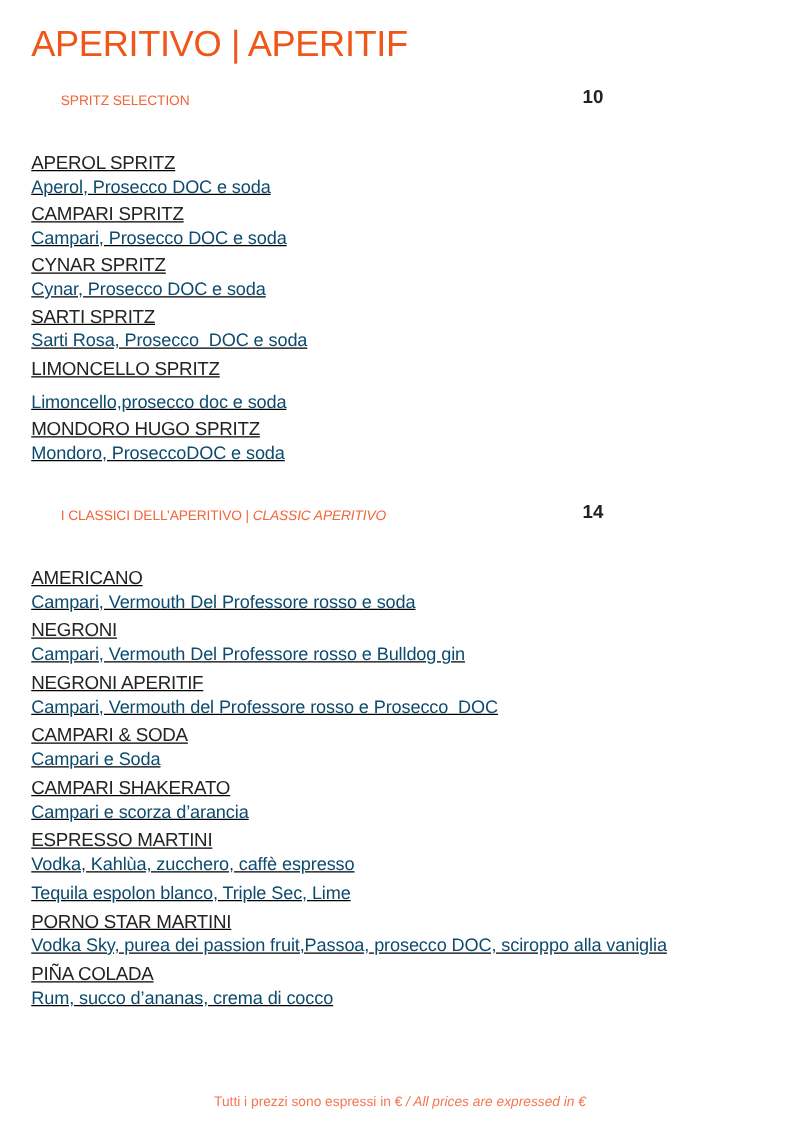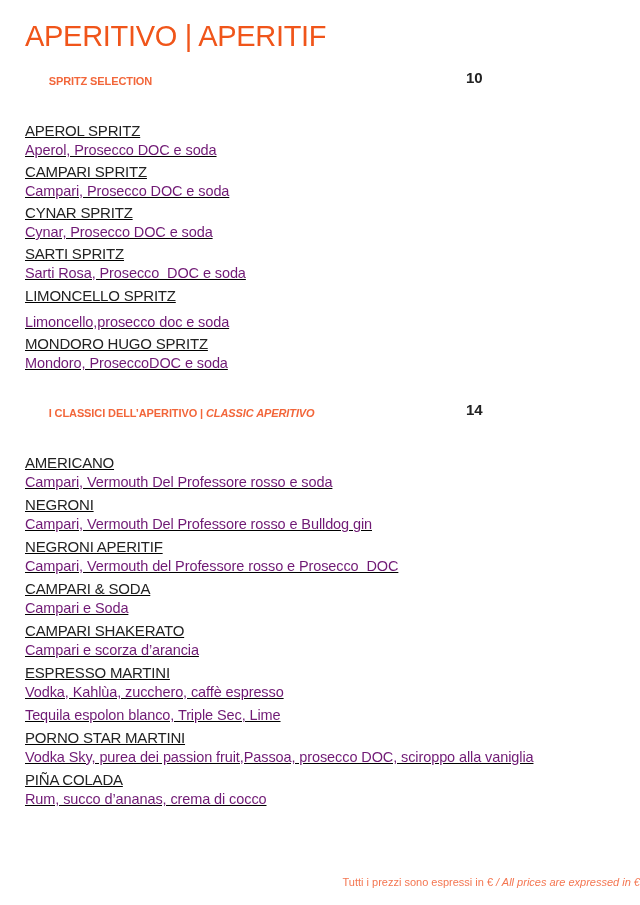--- a/index.html
+++ b/index.html
@@ -30,21 +30,21 @@
   .menu-section .section-header {
     position: relative;
     margin-top: 9px;
   }
   .menu-section + .menu-section .section-header {
     margin-top: 20px;
   }
   .section-label {
     color: var(--accent-light, #F2663A);
     font-size: 11px;
-    font-weight: 700;
+    font-weight: 400;
     letter-spacing: -0.1px;
     line-height: 13px;
     white-space: pre-wrap;
   }
   .section-price {
     position: absolute;
     left: 441px;
     top: 7px;
     color: #222222;
     font-size: 15px;
@@ -61,34 +61,34 @@
   .item:first-child { margin-top: 0; }
   .item-name {
     color: #232323;
     font-size: 15px;
     font-weight: 500;
     letter-spacing: -0.2px;
     line-height: 19px;
     white-space: pre-wrap;
   }
   .item-desc {
-    color: #701a75;
+    color: #0c4a6e;
     font-size: 14.5px;
     font-weight: 400;
     letter-spacing: -0.1px;
     line-height: 21px;
     white-space: pre-wrap;
   }
   .item.desc-spaced .item-desc { margin-top: 7px; }
   .footer {
     position: absolute;
     left: 0;
     right: 0;
     top: 875px;
-    text-align: right;
+    text-align: center;
     color: var(--accent-footer, #F47651);
     font-size: 11px;
     line-height: 14px;
   }
   .footer .sep { display: inline-block; width: 3px; }
   .italic { font-style: italic; }
 </style>
 </head>
 <body>
 

